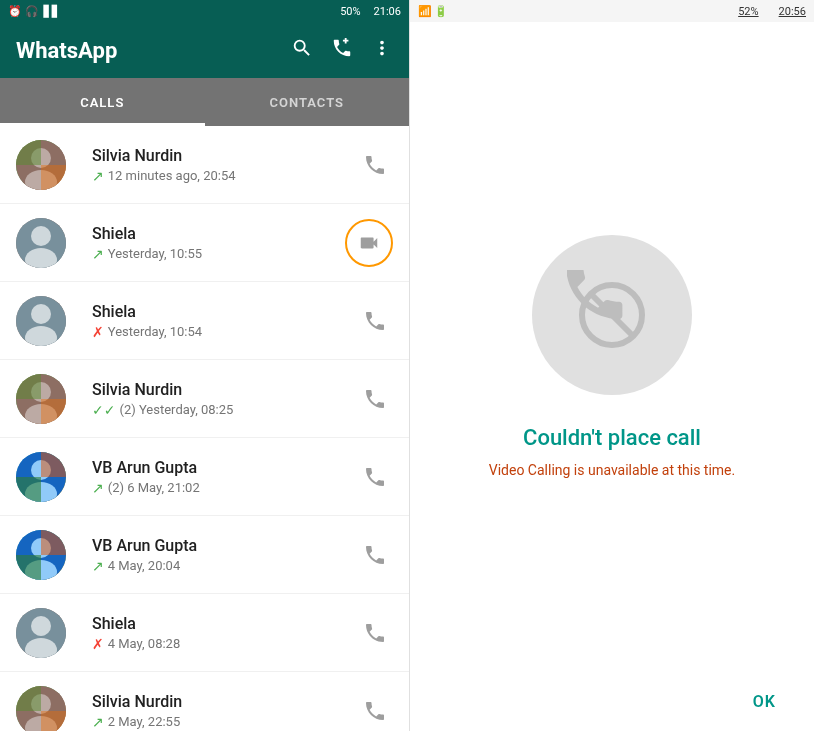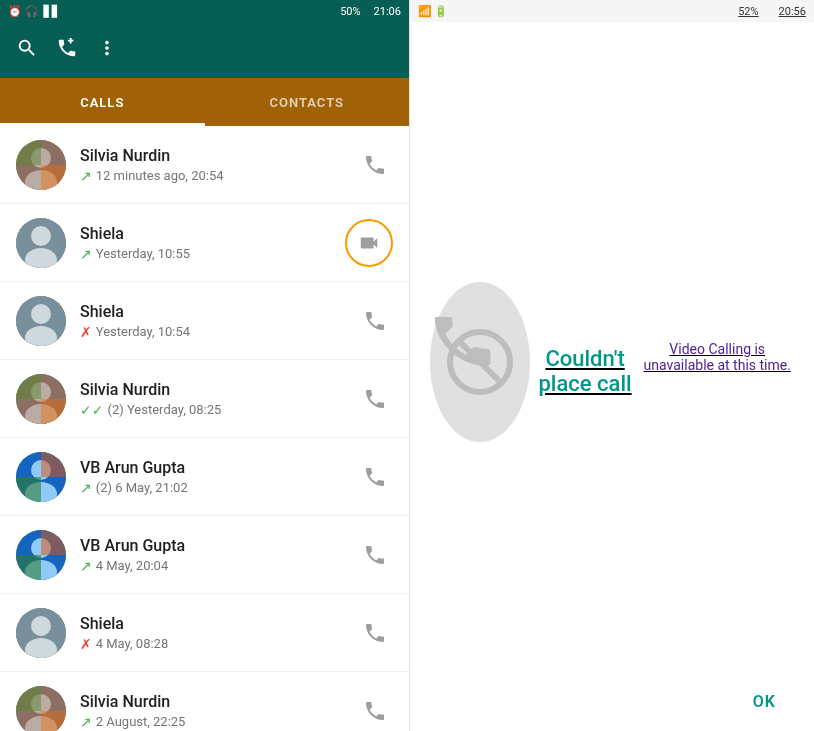--- a/index.html
+++ b/index.html
@@ -47,21 +47,21 @@
       align-items: center;
       gap: 18px;
     }
     .header-icon {
       color: #fff;
       font-size: 20px;
       cursor: pointer;
     }
 
     .tabs {
-      background: #a16207;
+      background: #737373;
       display: flex;
       height: 48px;
       text-align: right;
     }
     .tab {
       flex: 1;
       display: flex;
       align-items: center;
       justify-content: center;
       color: rgba(255,255,255,0.7);
@@ -103,20 +103,21 @@
       background: #fff;
     }
 
     .call-item {
       display: flex;
       align-items: center;
       padding: 10px 16px;
       border-bottom: 1px solid #f0f0f0;
       position: relative;
       height: 78px;
+      gap: 12px;
     }
 
     .avatar {
       width: 50px;
       height: 50px;
       border-radius: 50%;
       margin-right: 14px;
       flex-shrink: 0;
       overflow: hidden;
       background: #ccc;
@@ -194,26 +195,26 @@
       padding: 3px 8px;
       display: flex;
       justify-content: space-between;
       align-items: center;
       height: 22px;
     }
 
     .error-dialog {
       flex: 1;
       display: flex;
+      flex-direction: column;
       align-items: center;
       justify-content: center;
       padding: 20px;
       background: #fff;
       position: relative;
-      text-decoration: underline;
     }
 
     .error-icon-circle {
       width: 160px;
       height: 160px;
       border-radius: 50%;
       background: #e0e0e0;
       display: flex;
       align-items: center;
       justify-content: center;
@@ -222,21 +223,21 @@
 
     .error-title {
       font-size: 22px;
       color: #009688;
       font-weight: 500;
       margin-bottom: 12px;
       text-align: center;
     }
     .error-subtitle {
       font-size: 14px;
-      color: #4c1d95;
+      color: #c2410c;
       text-align: center;
       margin-bottom: 40px;
     }
 
     .ok-btn {
       position: absolute;
       bottom: 20px;
       right: 38px;
       color: #009688;
       font-size: 16px;
@@ -262,20 +263,21 @@
       <span>🎧</span>
       <span>▋▋</span>
     </div>
     <div class="status-bar-right">
       <span>50%</span>
       <span>21:06</span>
     </div>
   </div>
 
   <div class="header">
+    <span class="header-title">WhatsApp</span>
     <div class="header-icons">
       <span class="header-icon">
         <svg width="22" height="22" viewBox="0 0 24 24" fill="white">
             <path d="M15.5 14h-.79l-.28-.27A6.471 6.471 0 0 0 16 9.5 6.5 6.5 0 1 0 9.5 16c1.61 0 3.09-.59 4.23-1.57l.27.28v.79l5 4.99L20.49 19l-4.99-5zm-6 0C7.01 14 5 11.99 5 9.5S7.01 5 9.5 5 14 7.01 14 9.5 11.99 14 9.5 14z"></path>
           </svg>
       </span>
       <span class="header-icon">
         <svg width="22" height="22" viewBox="0 0 24 24" fill="white">
             <path d="M6.62 10.79c1.44 2.83 3.76 5.14 6.59 6.59l2.2-2.2c.27-.27.67-.36 1.02-.24 1.12.37 2.33.57 3.57.57.55 0 1 .45 1 1V20c0 .55-.45 1-1 1-9.39 0-17-7.61-17-17 0-.55.45-1 1-1h3.5c.55 0 1 .45 1 1 0 1.25.2 2.45.57 3.57.11.35.03.74-.25 1.02l-2.2 2.2zM19 3h-2V1h-2v2h-2v2h2v2h2V5h2V3z"></path>
           </svg>
@@ -468,21 +470,21 @@
           <circle cx="25" cy="18" r="10" fill="#bcaaa4"></circle>
           <ellipse cx="25" cy="42" rx="16" ry="12" fill="#bcaaa4"></ellipse>
           <rect x="0" y="0" width="25" height="25" fill="#558b2f" opacity="0.5"></rect>
           <rect x="25" y="25" width="25" height="25" fill="#ef6c00" opacity="0.4"></rect>
         </svg>
       </div>
       <div class="call-info">
         <div class="call-name">Silvia Nurdin</div>
         <div class="call-meta">
           <span class="call-arrow arrow-outgoing">↗</span>
-          <span>2 August, 22:25</span>
+          <span>2 May, 22:55</span>
         </div>
       </div>
       <div class="call-action">
         <svg class="phone-svg" viewBox="0 0 24 24" fill="#9e9e9e">
             <path d="M6.62 10.79c1.44 2.83 3.76 5.14 6.59 6.59l2.2-2.2c.27-.27.67-.36 1.02-.24 1.12.37 2.33.57 3.57.57.55 0 1 .45 1 1V20c0 .55-.45 1-1 1-9.39 0-17-7.61-17-17 0-.55.45-1 1-1h3.5c.55 0 1 .45 1 1 0 1.25.2 2.45.57 3.57.11.35.03.74-.25 1.02l-2.2 2.2z"></path>
           </svg>
       </div>
     </div>
 
   </div>

